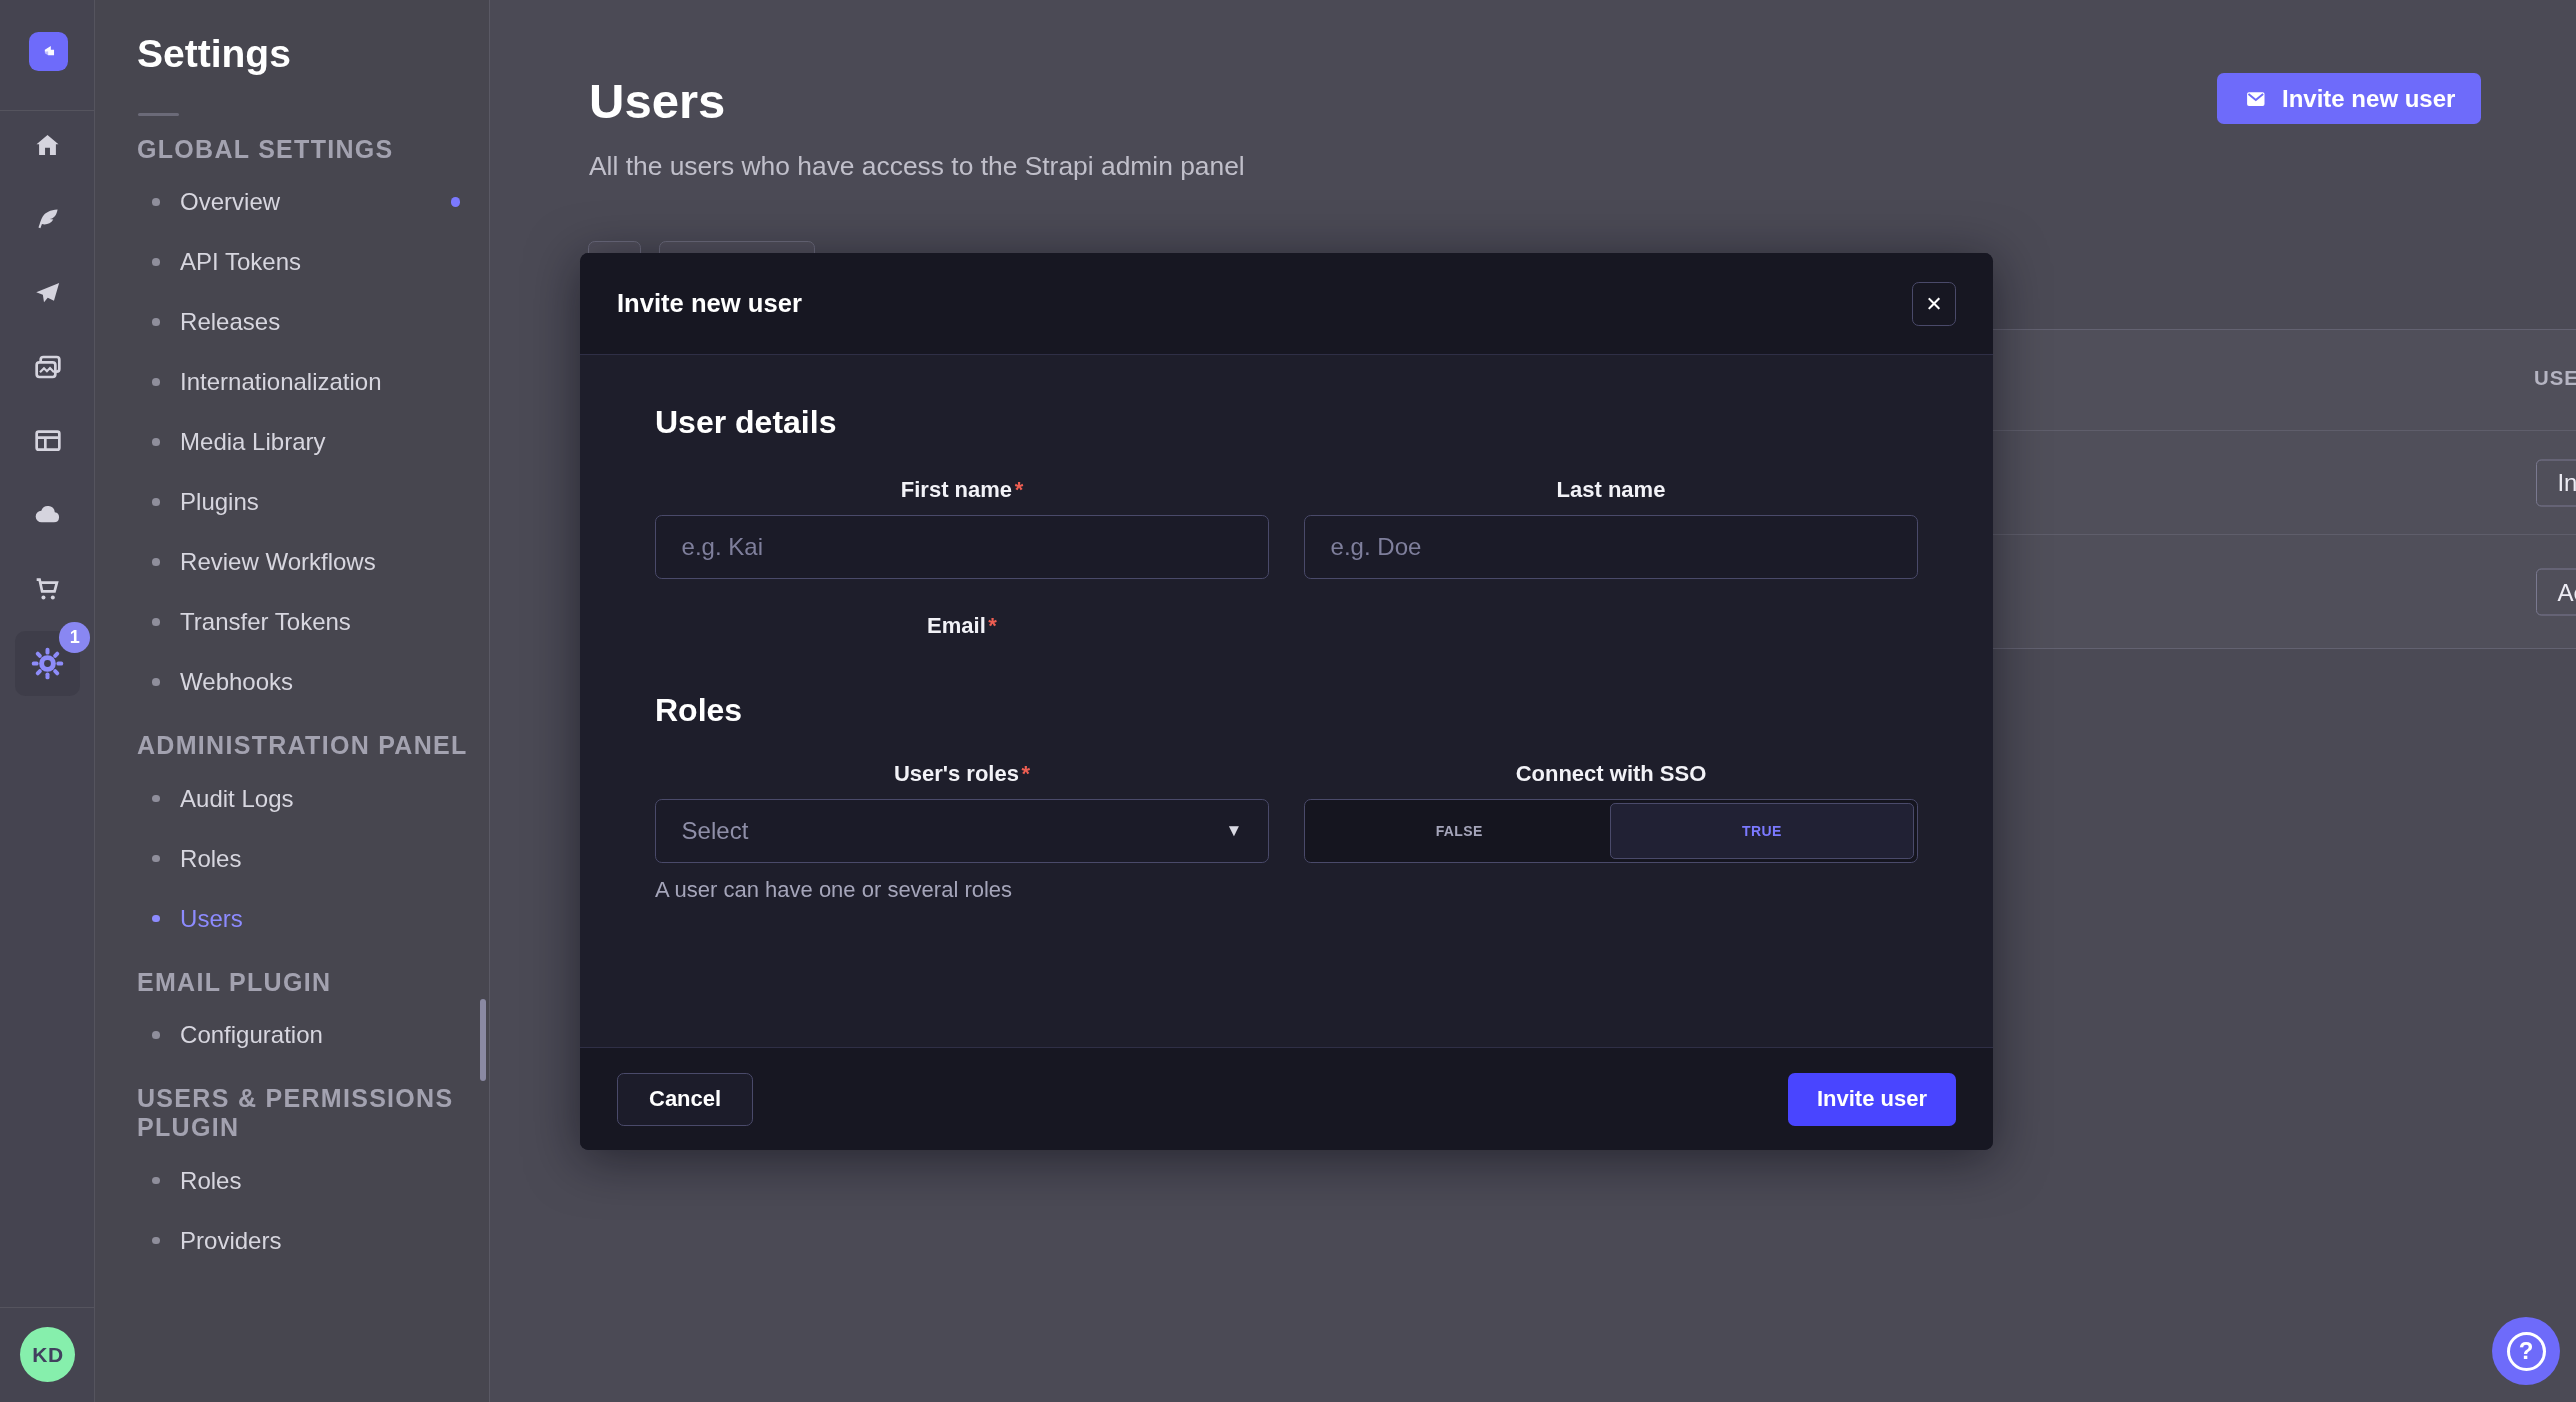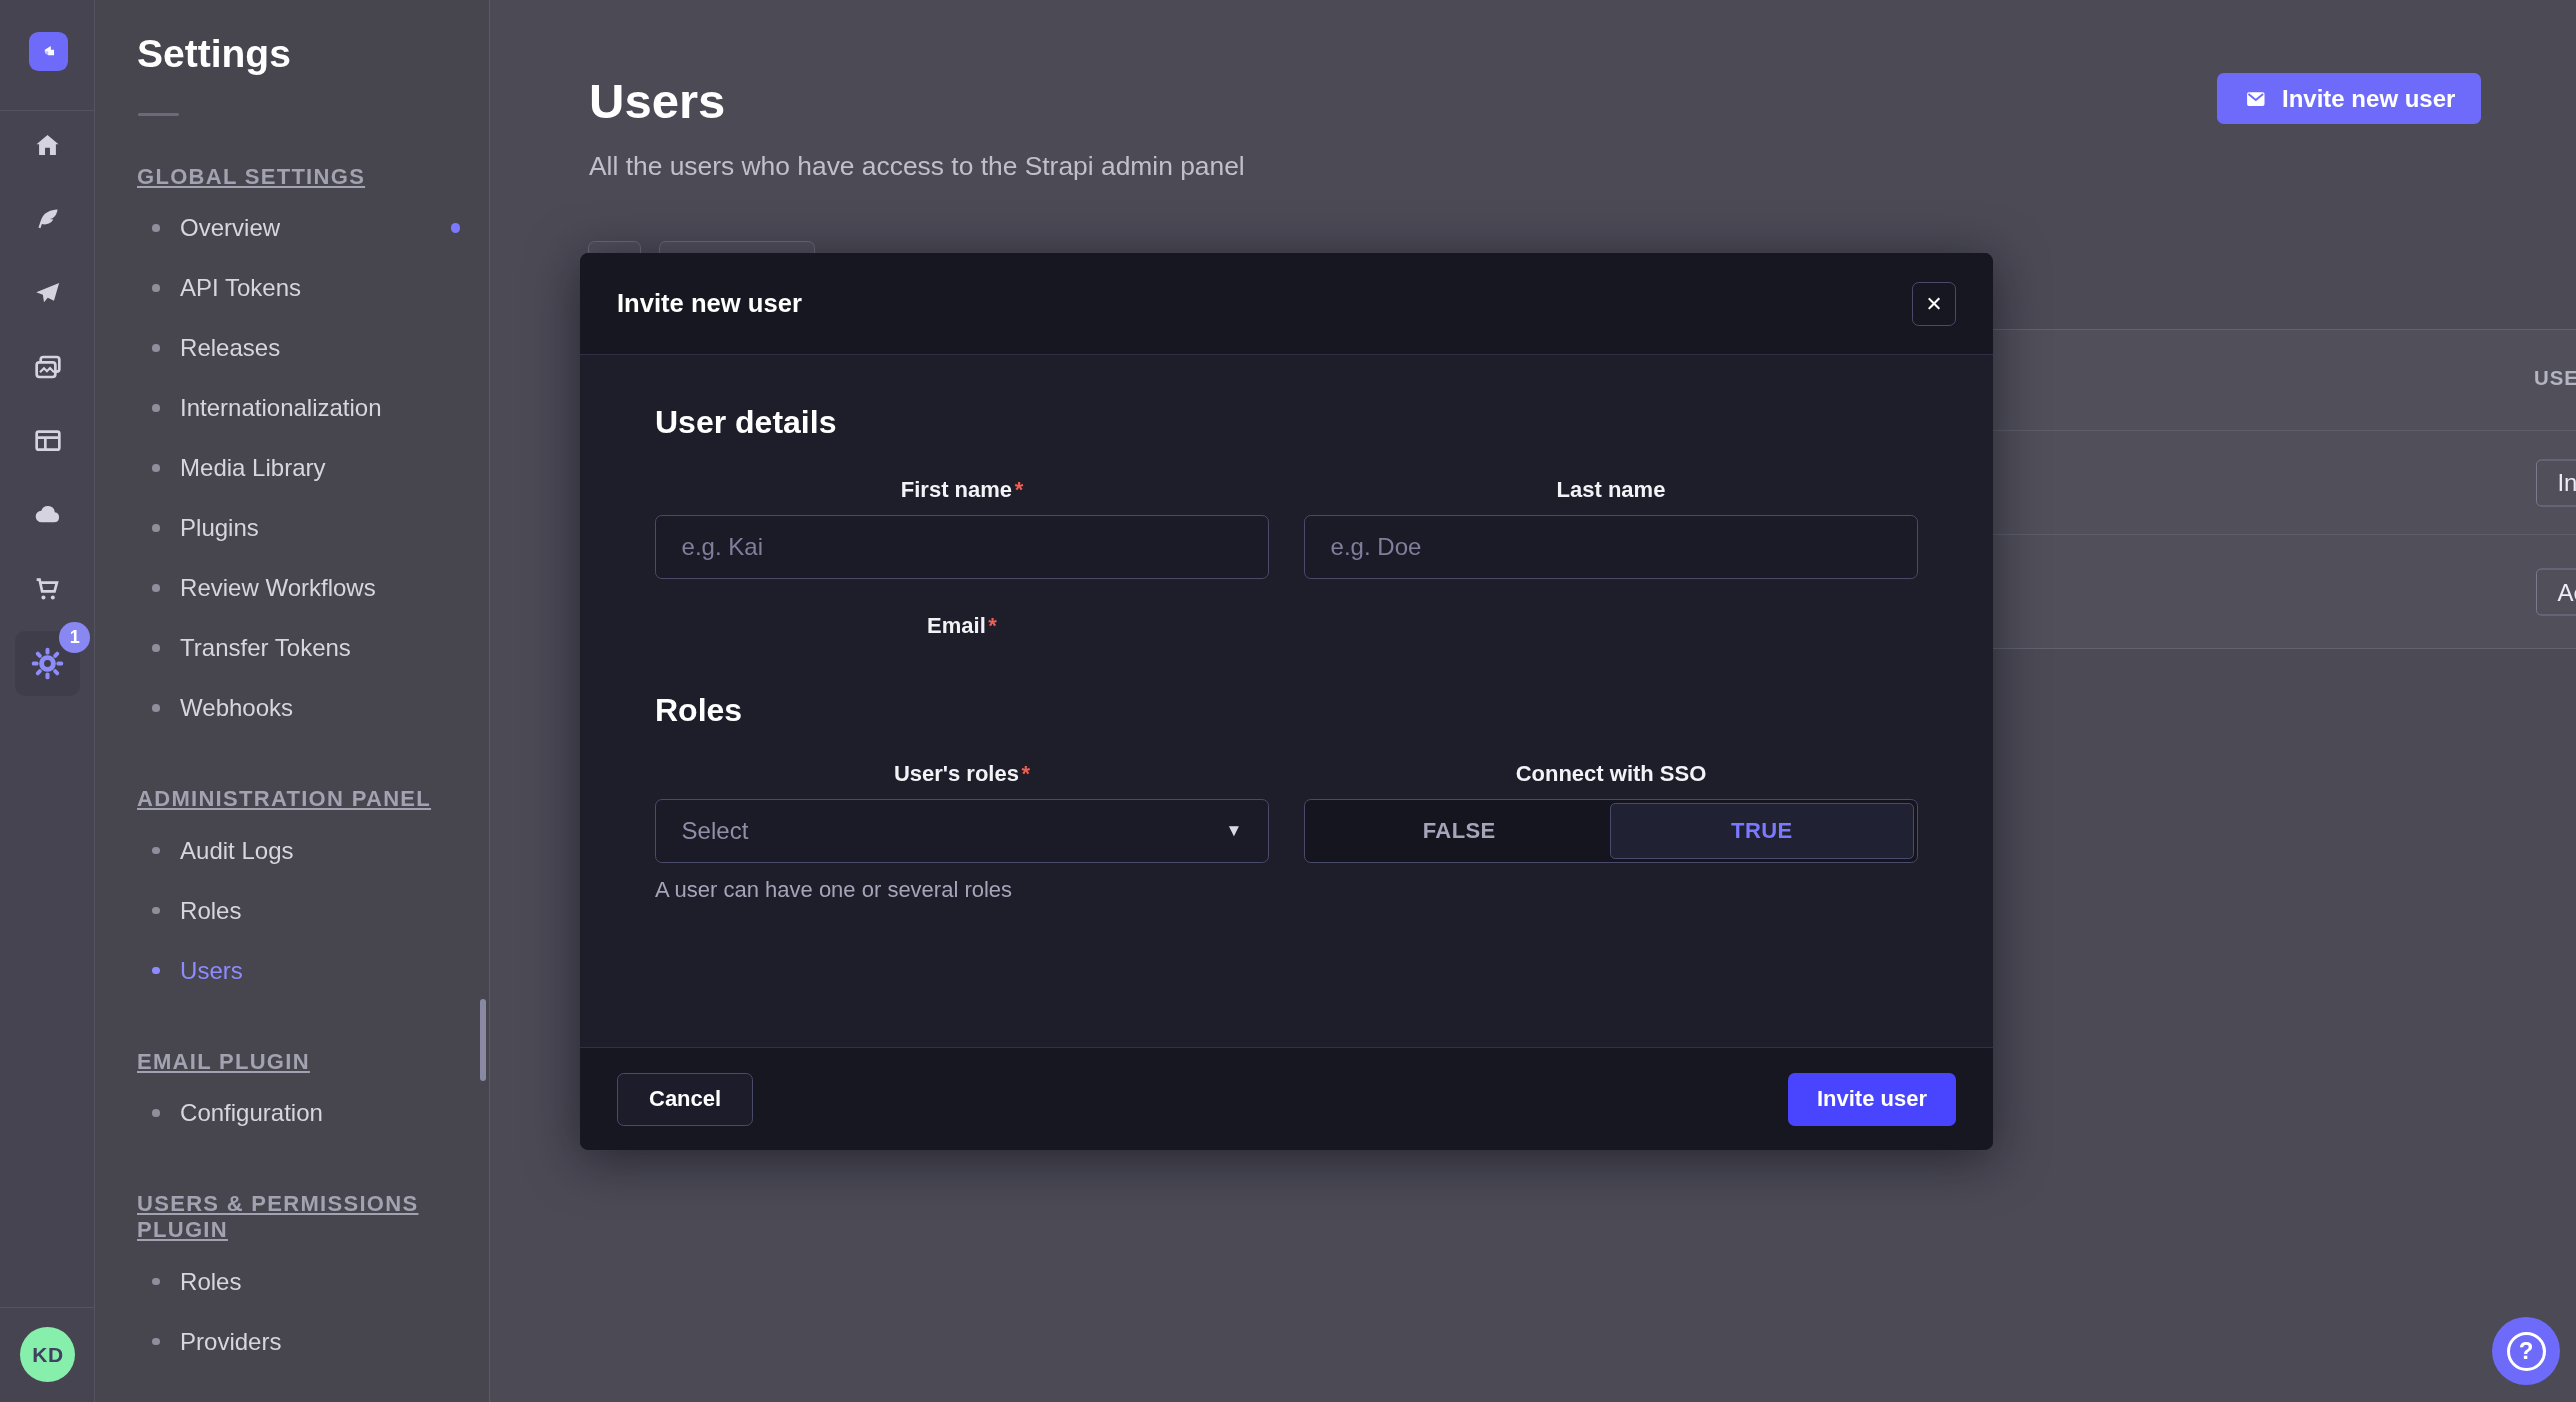--- a/index.html
+++ b/index.html
@@ -27,22 +27,22 @@
                 display:flex; align-items:center; justify-content:center; padding:0 8.5px; }
   .avatar { position:absolute; left:20.4px; top:1327px; width:55px; height:55px; border-radius:50%;
             background:#86efac; color:#41405e; font-size:21px; font-weight:700;
             display:flex; align-items:center; justify-content:center; letter-spacing:0.4px; }
 
   
   .subnav { position:absolute; left:95px; top:0; width:395px; height:1402px;
             background:#47464f; border-right:0.9px solid #5a5964; z-index:2; padding:32px 0 0 0; }
   .subnav-title { color:#ffffff; font-size:39px; font-weight:700; padding-left:42px; }
   .subnav-rule { width:41px; height:2.6px; background:#6b6a78; margin:37px 0 0 43px; border-radius:1.7px; }
-  .section-label { color:#a3a2b0; font-size:22px; font-weight:700; letter-spacing:1.3px;
-                   padding-left:42px; margin-top:48px; margin-bottom:8.5px;text-decoration:underline; }
+  .section-label { color:#a3a2b0; font-size:25px; font-weight:700; letter-spacing:1.3px;
+                   padding-left:42px; margin-top:19px; margin-bottom:8.5px; }
   .nav-item { height:60px; display:flex; align-items:center; padding-left:57px; position:relative;
               color:#d7d6df; font-size:24px; cursor:pointer;text-align:right; }
   .bullet { width:7.7px; height:7.7px; border-radius:50%; background:#8f8e9b; margin-right:20.4px; flex:0 0 auto; }
   .nav-item.active { color:#8d8bff; }
   .nav-item.active .bullet { background:#8d8bff; }
   .notif-dot { position:absolute; right:29px; width:9.4px; height:9.4px; border-radius:50%; background:#7b79ff; }
   .subnav-scrollthumb { position:absolute; right:2.6px; top:999px; width:6px; height:82px;
                         border-radius:3.4px; background:#8a89a3; }
 
   
@@ -96,21 +96,21 @@
   .email-block { width:614px; margin-top:34px; }
   .roles-head { margin-top:53px; }
   .select-box { width:100%; height:64px; background:#1b1b28; border:0.9px solid #4a4a6a; border-radius:6.8px;
                 display:flex; align-items:center; justify-content:space-between; padding:0 25.6px; cursor:pointer; }
   .select-value { color:#8f8fa8; font-size:24px; }
   .chevron { color:#d9d9e3; font-size:17px; }
   .hint { color:#a5a5ba; font-size:22px; margin-top:13.6px; }
   .toggle { height:64px; border:0.9px solid #4a4a6a; border-radius:6.8px; background:#15151f;
             display:flex; padding:3.4px; }
   .toggle-opt { flex:1; display:flex; align-items:center; justify-content:center;
-                font-size:22px; font-weight:700; letter-spacing:0.4px; cursor:pointer; border-radius:5.1px; }
+                font-size:14px; font-weight:700; letter-spacing:0.4px; cursor:pointer; border-radius:5.1px; }
   .toggle-opt.off { color:#a5a5ba; }
   .toggle-opt.on { background:#212134; border:0.9px solid #4a4a6a; color:#7b79ff; }
   .modal-footer { height:103px; background:#171722; border-top:0.9px solid #2f2f46;
                   display:flex; align-items:center; justify-content:space-between; padding:0 37px; }
   .btn-cancel { height:53px; padding:0 31px; border-radius:6.8px; background:#1c1c2a;
                 border:0.9px solid #4a4a6a; color:#fff; font-size:22px; font-weight:600; cursor:pointer; }
   .btn-primary { height:53px; padding:0 29px; border-radius:6.8px; background:#4945ff; border:none;
                  color:#fff; font-size:22px; font-weight:600; cursor:pointer; display:flex; align-items:center; }
 </style>
 </head>

